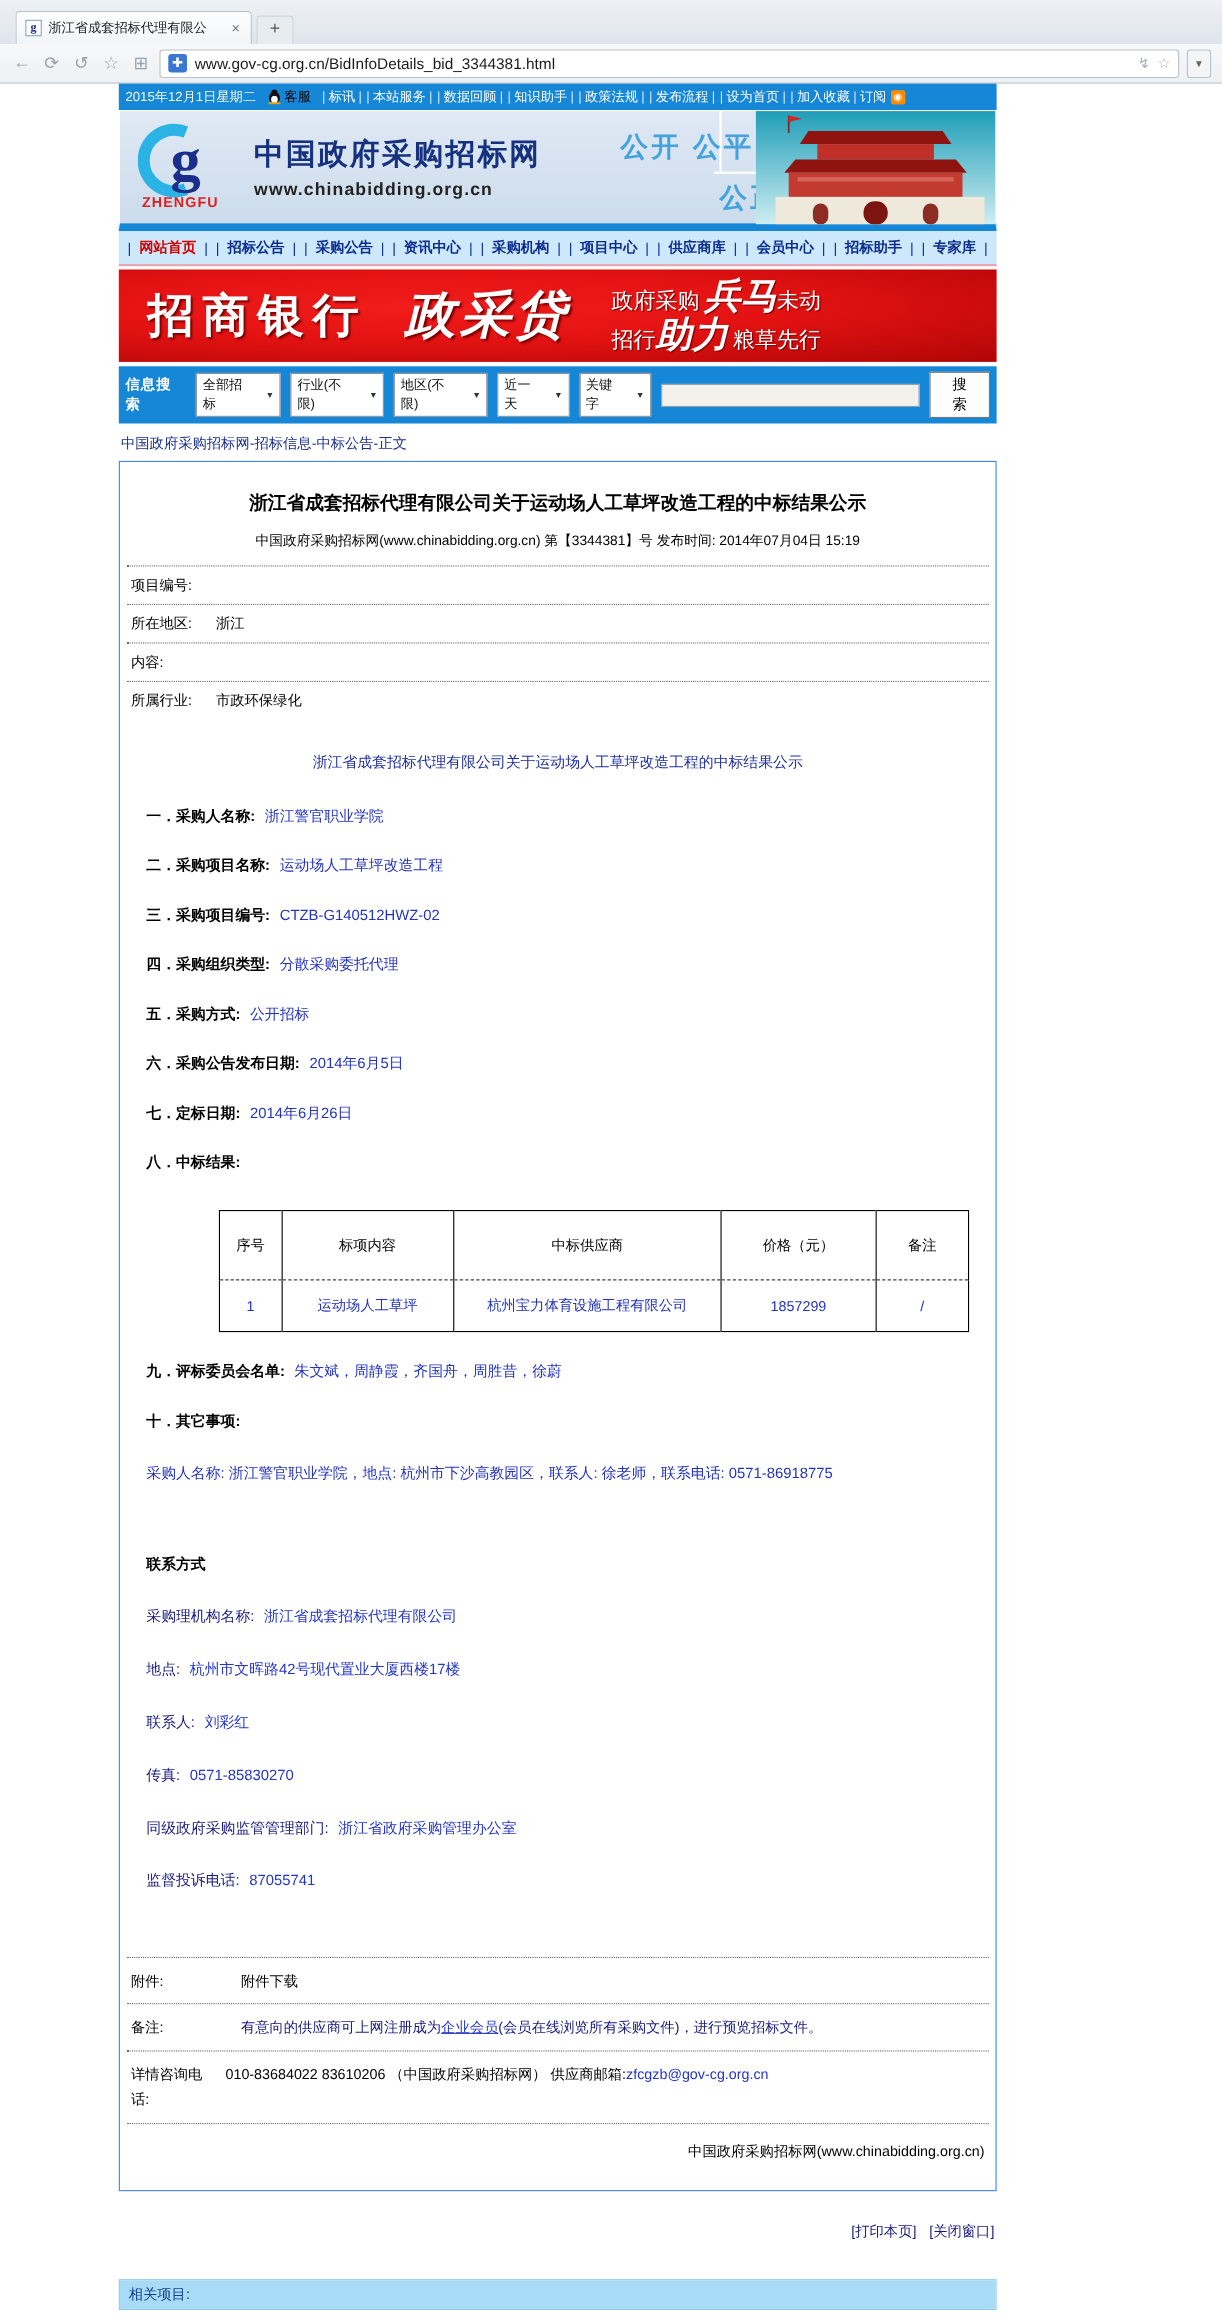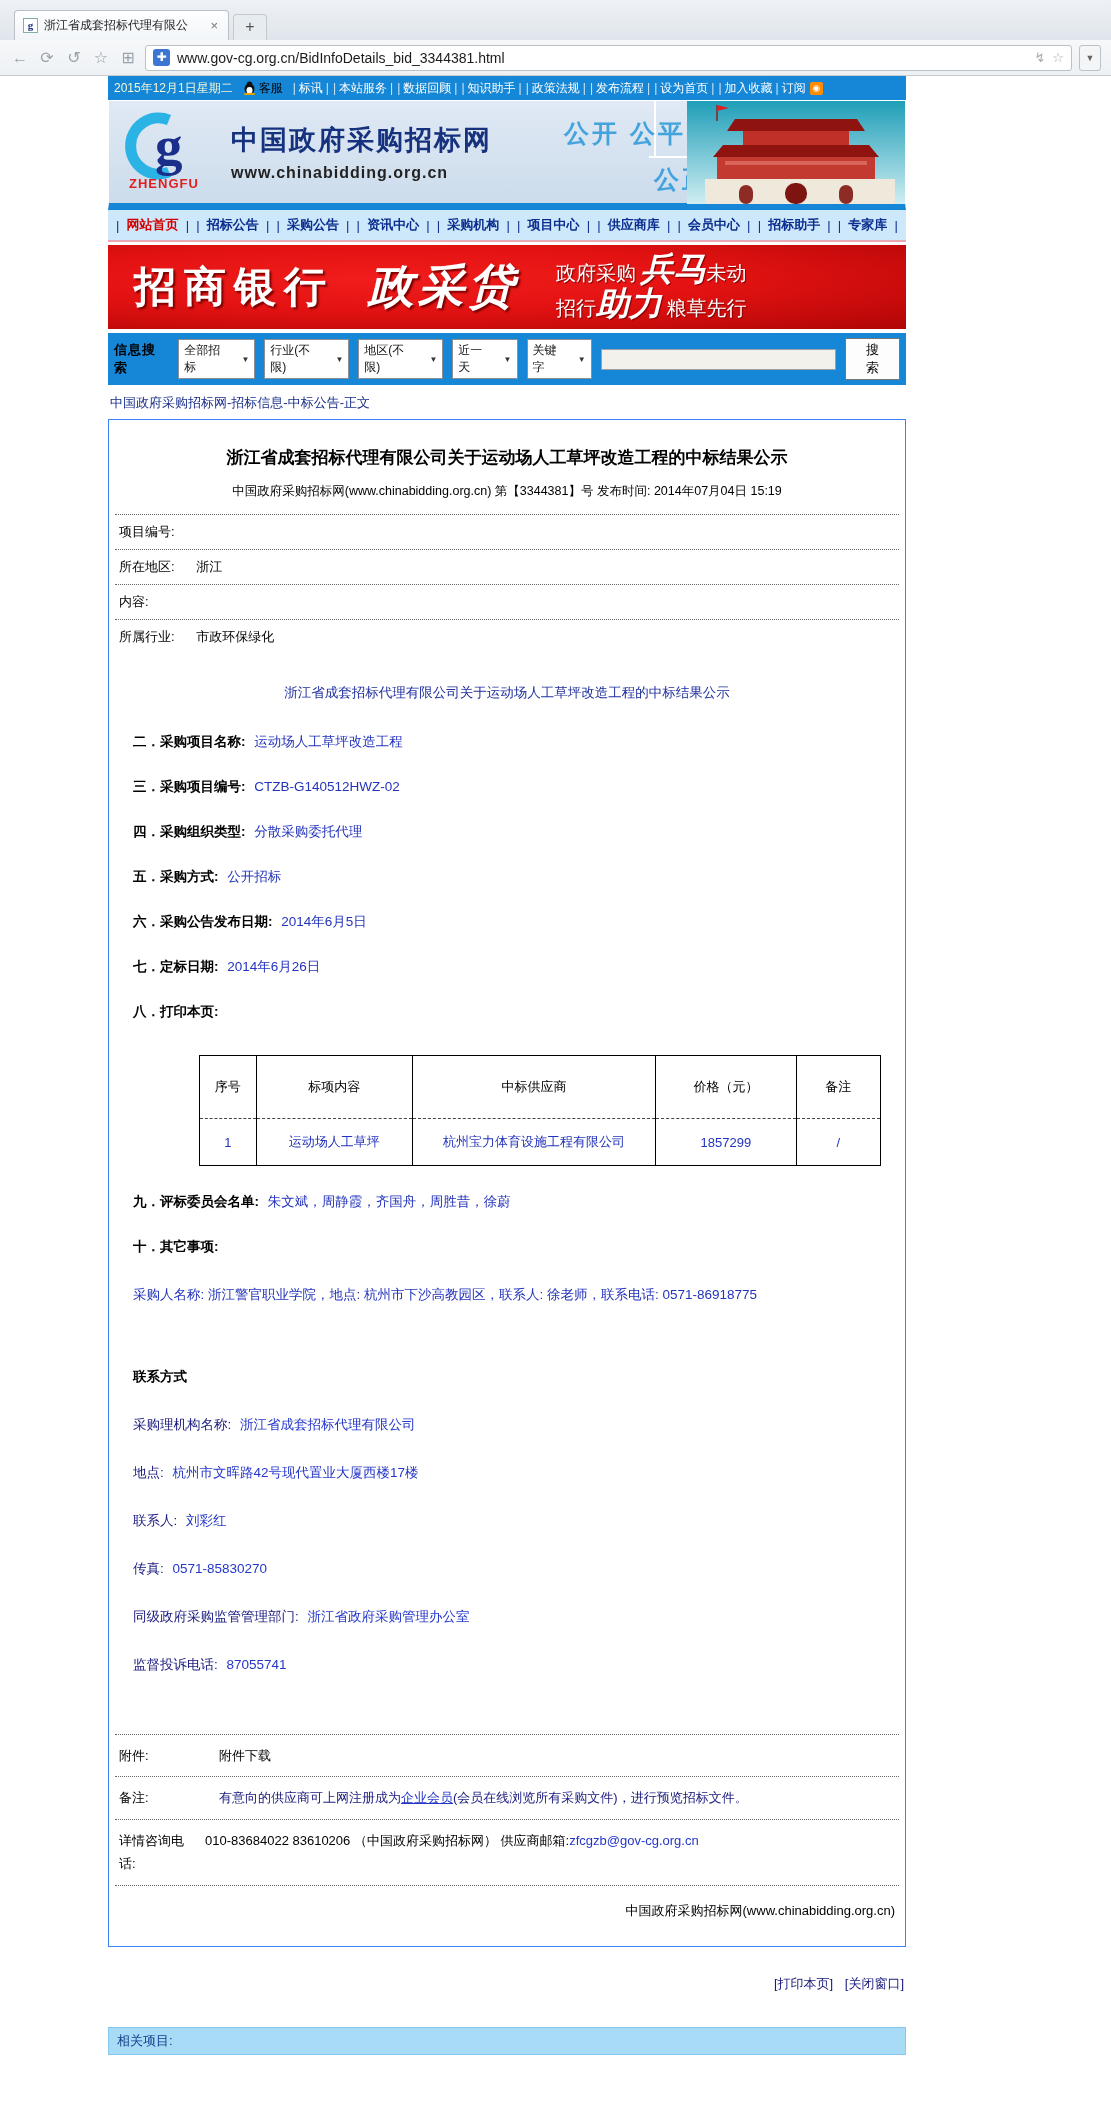--- a/index.html
+++ b/index.html
@@ -72,21 +72,21 @@
   .bank { font-size:42px; font-weight:bold; letter-spacing:8px; margin-left:26px; text-shadow:2px 2px 2px #7a0000; }
   .product { font-size:46px; font-weight:bold; font-style:italic; margin-left:34px; letter-spacing:4px;
              text-shadow:2px 2px 2px #7a0000; }
   .btag { margin-left:38px; line-height:1.05; text-shadow:1px 1px 1px #7a0000; }
   .btag .s { font-size:20px; }
   .btag .b { font-size:33px; font-weight:bold; font-style:italic; }
 
   
   .searchbar { margin-top:4px; background:#1686d6; display:flex; align-items:center; gap:9px;
                padding:5px 6px; }
-  .slabel { color:#000000; font-weight:bold; font-size:13px; letter-spacing:1px; }
+  .slabel { color:#ffffff; font-weight:bold; font-size:13px; letter-spacing:1px; }
   .sel { background:#fff; border:1px solid #8a8f96; font-size:12px; color:#111; padding:2px 5px;
          display:flex; align-items:center; gap:10px; }
   .sel .caret { font-size:8px; color:#333; }
   .searchinput { width:238px; height:21px; background:#f2f1ec; border:1px solid #9aa0a6; }
   .searchbtn { background:#fdfdfd; border:1px solid #777; font-size:13px; padding:2px 12px; color:#000; }
 
   
   .breadcrumb { font-size:13px; color:#1b2f8a; padding:9px 2px 7px; }
 
   
@@ -323,20 +323,24 @@
     </div>
     <div class="frow">
       <span class="flabel">所属行业:</span>
       <span class="fvalue">市政环保绿化</span>
     </div>
 
     <div class="content">
       <div class="c-title">浙江省成套招标代理有限公司关于运动场人工草坪改造工程的中标结果公示</div>
 
       <div class="c-item">
+        <span class="c-label">一．采购人名称:</span>
+        <span class="c-value">浙江警官职业学院</span>
+      </div>
+      <div class="c-item">
         <span class="c-label">二．采购项目名称:</span>
         <span class="c-value">运动场人工草坪改造工程</span>
       </div>
       <div class="c-item">
         <span class="c-label">三．采购项目编号:</span>
         <span class="c-value">CTZB-G140512HWZ-02</span>
       </div>
       <div class="c-item">
         <span class="c-label">四．采购组织类型:</span>
         <span class="c-value">分散采购委托代理</span>
@@ -347,21 +351,21 @@
       </div>
       <div class="c-item">
         <span class="c-label">六．采购公告发布日期:</span>
         <span class="c-value">2014年6月5日</span>
       </div>
       <div class="c-item">
         <span class="c-label">七．定标日期:</span>
         <span class="c-value">2014年6月26日</span>
       </div>
       <div class="c-item">
-        <span class="c-label">八．打印本页:</span>
+        <span class="c-label">八．中标结果:</span>
       </div>
 
       <table class="bid">
         <tbody>
             <tr>
           <th class="col-sn">序号</th>
           <th class="col-item">标项内容</th>
           <th class="col-sup">中标供应商</th>
           <th class="col-price">价格（元）</th>
           <th class="col-note">备注</th>

